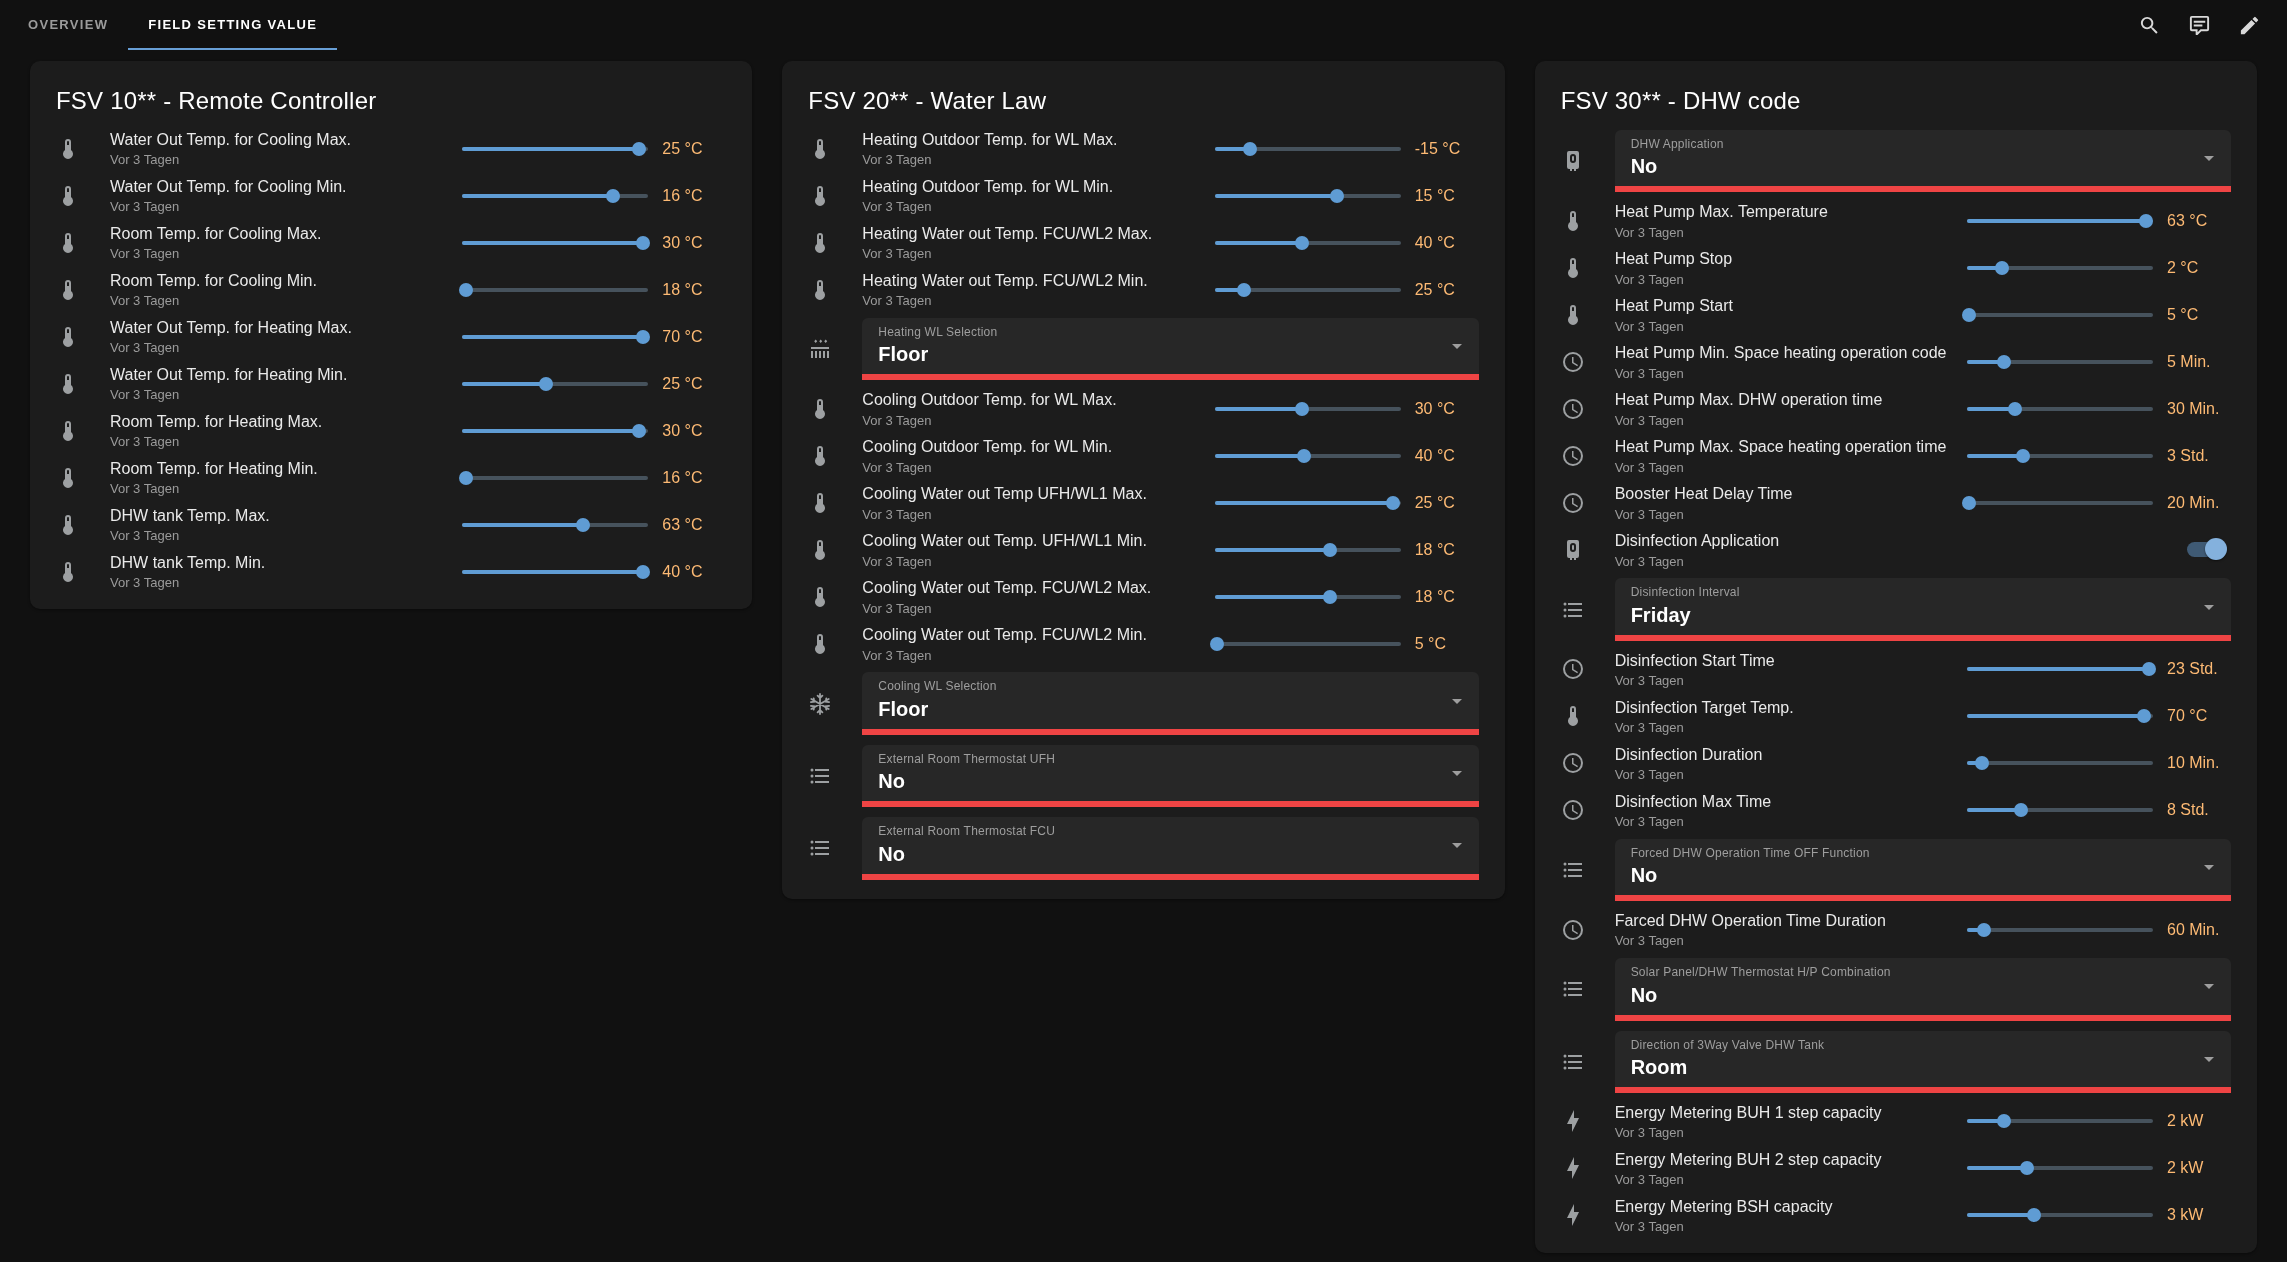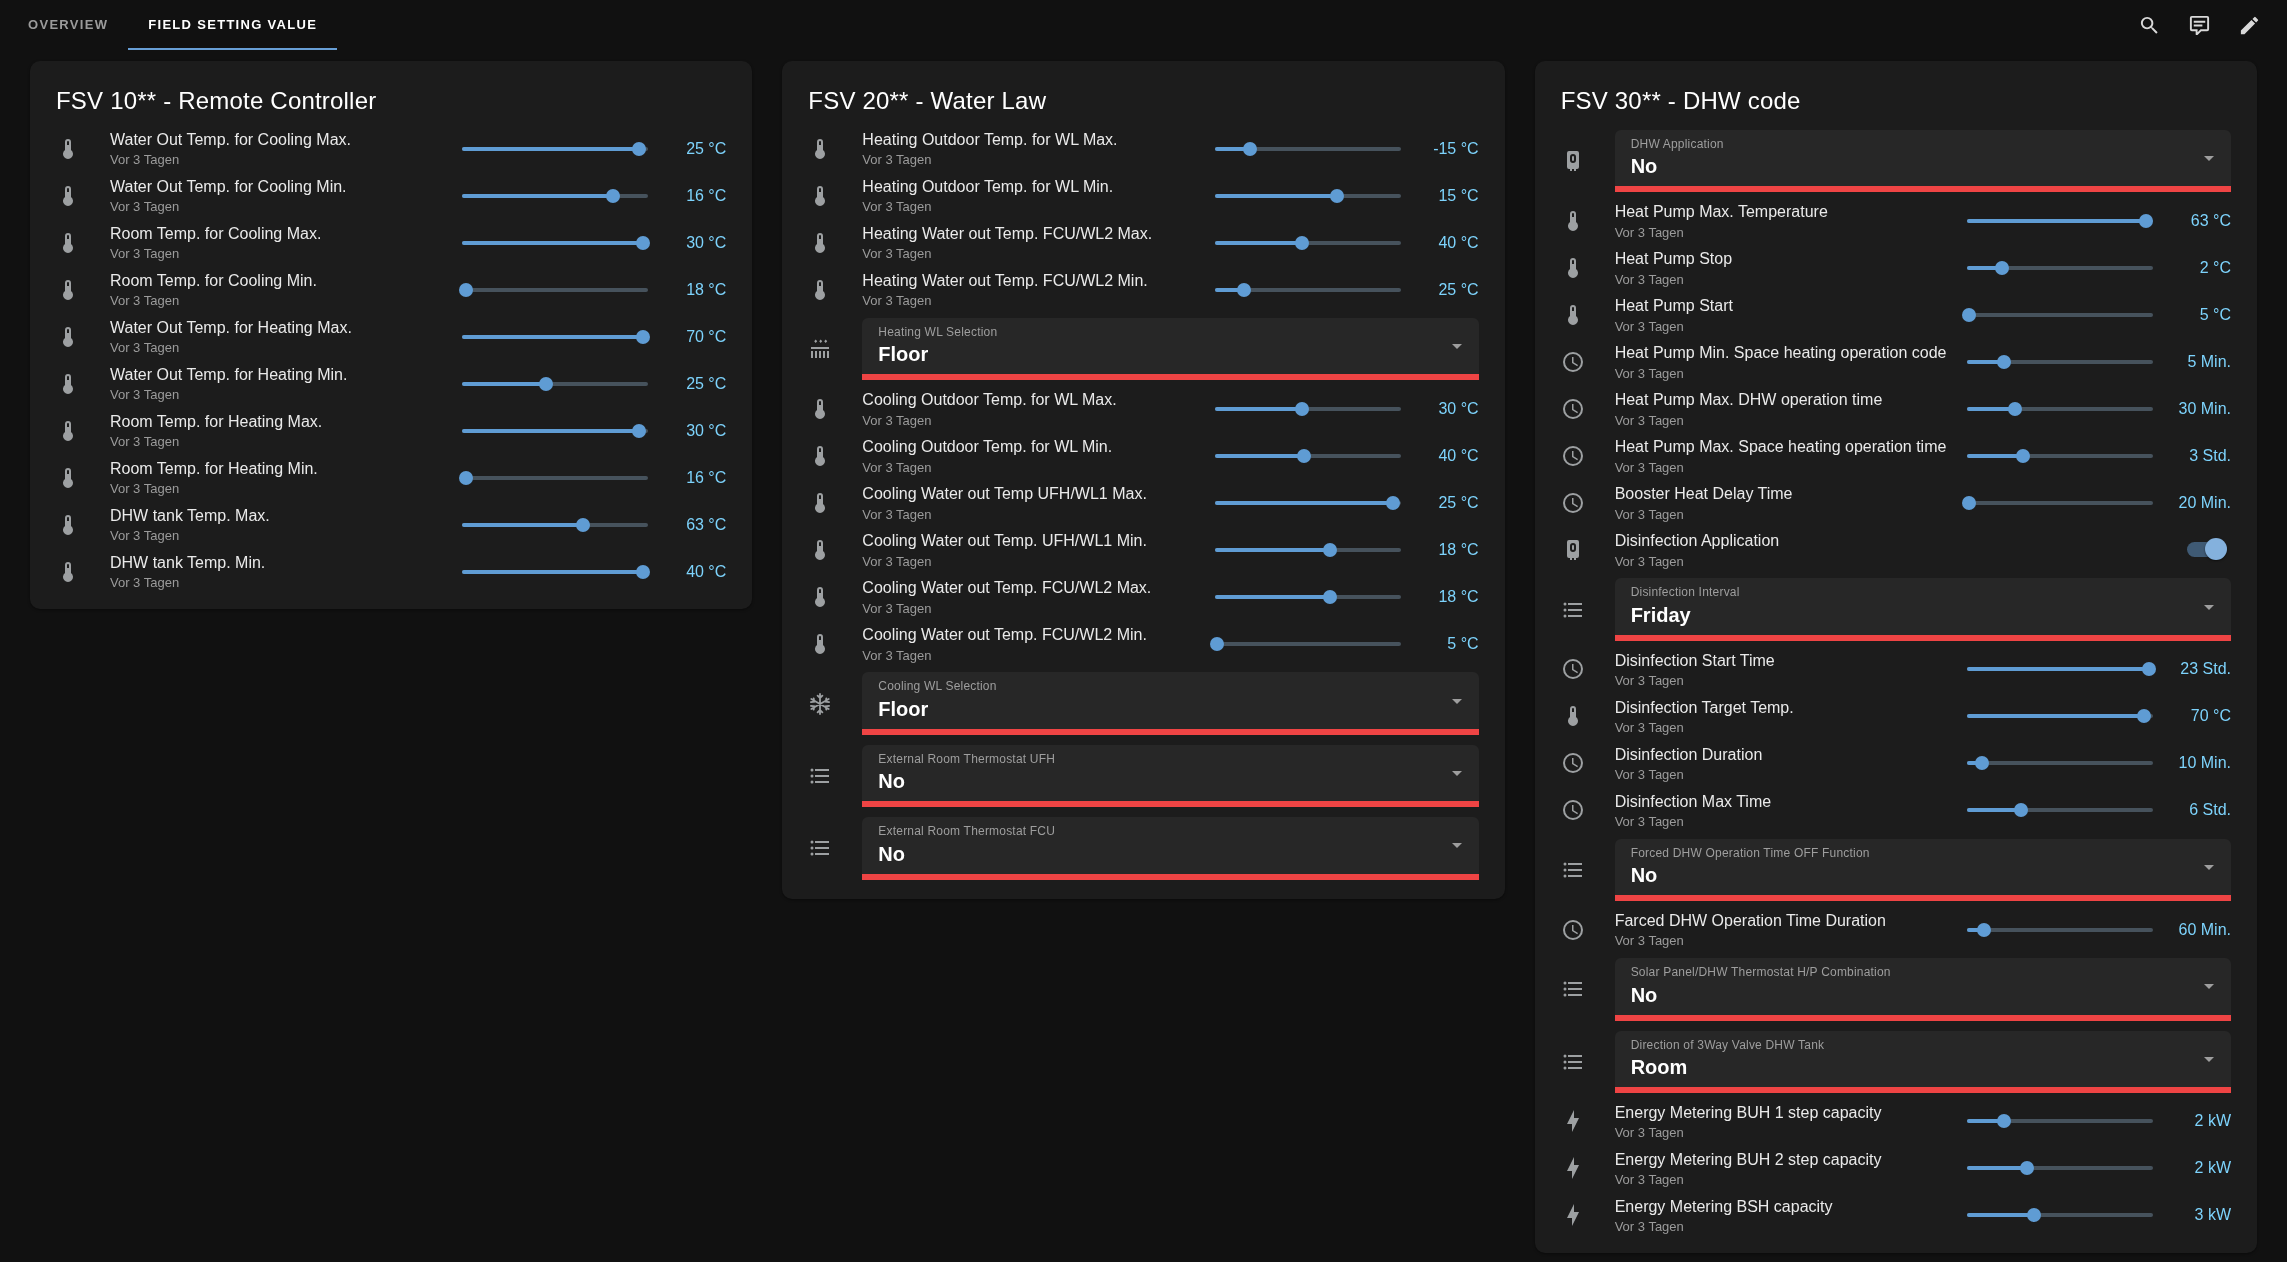--- a/index.html
+++ b/index.html
@@ -38,22 +38,22 @@
     font-size:24px; font-weight:400; color:#ffffff; letter-spacing:.2px;
   }
 
   
   .row { display:flex; align-items:center; min-height:47px; padding:0 26px; }
   .icon { width:24px; height:24px; color:#9da0a2; margin-right:30px; flex:none; }
   .text { flex:1; min-width:0; padding-right:8px; }
   .title { font-size:16px; color:#eaeaea; line-height:1.22; }
   .sub   { font-size:13px; color:#9b9b9b; margin-top:3px; }
   .value {
-    flex:none; min-width:64px; margin-left:14px; text-align:right;
-    font-size:16px; color:#7dd3fc; white-space:nowrap;
+    flex:none; min-width:64px; margin-left:14px; 
+    font-size:16px; color:#fdba74; white-space:nowrap;
   }
 
   
   .slider { position:relative; width:186px; height:16px; flex:none; cursor:pointer; }
   .track {
     position:absolute; left:0; right:0; top:6px; height:4px;
     border-radius:2px; background:#46525c;
   }
   .fill { position:absolute; left:0; top:0; height:100%; border-radius:2px; background:#5f9cd4; }
   .thumb {
@@ -774,21 +774,21 @@
           <div class="text">
             <div class="title">Disinfection Max Time</div>
             <div class="sub">Vor 3 Tagen</div>
           </div>
           <div class="slider">
             <div class="track">
               <div class="fill" style="width:29.0%"></div>
               <div class="thumb" style="left:29.0%"></div>
             </div>
           </div>
-          <div class="value">6 Std.</div>
+          <div class="value">8 Std.</div>
         </div>
         <div class="row select-row">
           <span class="icon">
             <svg viewBox="0 0 24 24">
               <path fill="currentColor" d="M7 5h14v2H7V5m0 8v-2h14v2H7m-3-8.5A1.5 1.5 0 1 1 2.5 6 1.5 1.5 0 0 1 4 4.5m0 6A1.5 1.5 0 1 1 2.5 12 1.5 1.5 0 0 1 4 10.5M7 19v-2h14v2H7m-3-2.5A1.5 1.5 0 1 1 2.5 18 1.5 1.5 0 0 1 4 16.5Z"></path>
             </svg>
           </span>
           <div class="select-box">
             <div class="select-label">Forced DHW Operation Time OFF Function</div>
             <div class="select-value">No</div>

